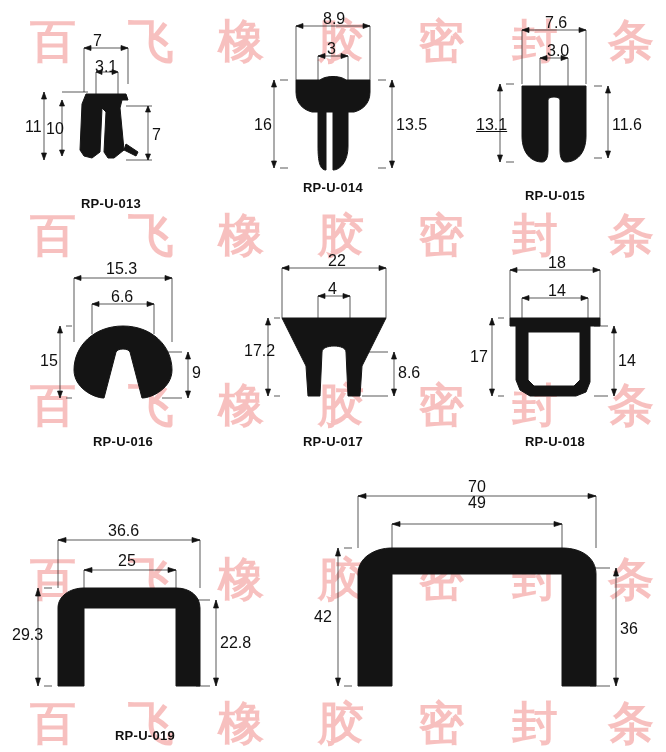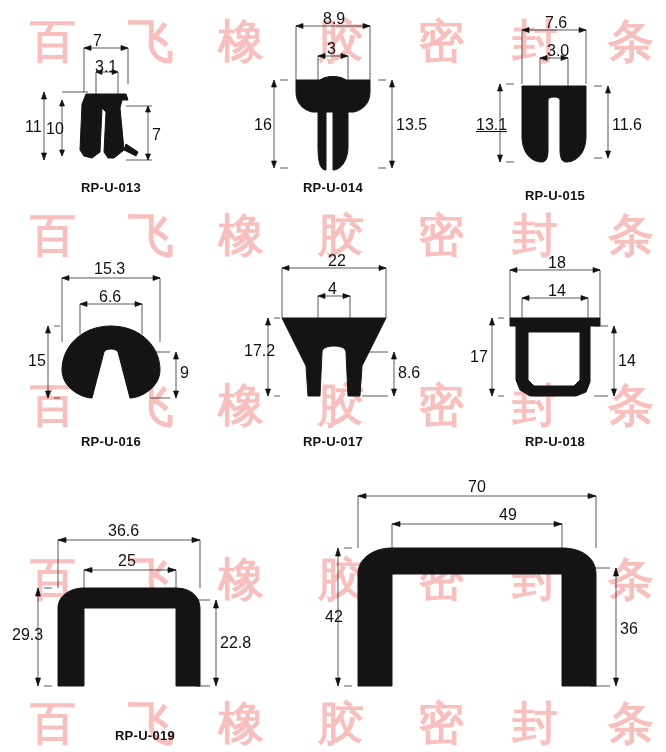--- a/index.html
+++ b/index.html
@@ -146,21 +146,21 @@
         L80,150
         L82,104
         Z"></path>
       <path class="prof" d="M124,150 L136,156 L138,152 L126,144 Z"></path>
     </svg>
     <div class="dim" style="left:93px;top:32px;">7</div>
     <div class="dim" style="left:95px;top:58px;">3.1</div>
     <div class="dim" style="left:25px;top:118px;">11</div>
     <div class="dim" style="left:46px;top:120px;">10</div>
     <div class="dim" style="left:152px;top:126px;">7</div>
-    <div class="caption" style="top:180px;left:0;">RP-U-013</div>
+    <div class="caption" style="top:196px;left:0;">RP-U-013</div>
   </div>
 
   <div class="cell" style="left:222px;top:0px;width:222px;height:200px;">
     <svg width="222" height="178">
       <g class="arr">
         <line x1="74" y1="26" x2="148" y2="26"></line>
         <path d="M74,26 l7,-2.5 l0,5 z" fill="#111"></path>
         <path d="M148,26 l-7,-2.5 l0,5 z" fill="#111"></path>
         <line x1="96" y1="56" x2="126" y2="56"></line>
         <path d="M96,56 l7,-2.5 l0,5 z" fill="#111"></path>
@@ -241,21 +241,21 @@
         C88,162 78,154 78,136
         Z"></path>
     </svg>
     <div class="dim" style="left:101px;top:14px;">7.6</div>
     <div class="dim" style="left:103px;top:42px;">3.0</div>
     <div class="dim" style="left:32px;top:116px;text-decoration:underline;">13.1</div>
     <div class="dim" style="left:168px;top:116px;">11.6</div>
     <div class="caption" style="top:180px;left:0;margin-top:8px;">RP-U-015</div>
   </div>
 
-  <div class="cell" style="left:0px;top:242px;width:222px;height:220px;">
+  <div class="cell" style="left:12px;top:242px;width:222px;height:220px;">
     <svg width="222" height="190">
       <g class="arr">
         <line x1="62" y1="36" x2="160" y2="36"></line>
         <path d="M62,36 l7,-2.5 l0,5 z" fill="#111"></path>
         <path d="M160,36 l-7,-2.5 l0,5 z" fill="#111"></path>
         <line x1="80" y1="62" x2="142" y2="62"></line>
         <path d="M80,62 l7,-2.5 l0,5 z" fill="#111"></path>
         <path d="M142,62 l-7,-2.5 l0,5 z" fill="#111"></path>
         <line x1="48" y1="84" x2="48" y2="156"></line>
         <path d="M48,84 l-2.5,7 l5,0 z" fill="#111"></path>
@@ -473,18 +473,18 @@
         L272,224
         L272,112
         L102,112
         L102,224
         L68,224
         L68,112
         C68,96 84,86 102,86
         Z"></path>
     </svg>
     <div class="dim" style="left:178px;top:16px;">70</div>
-    <div class="dim" style="left:178px;top:44px;margin-left:31px;">49</div>
-    <div class="dim" style="left:35px;top:146px;">42</div>
+    <div class="dim" style="left:178px;top:32px;">49</div>
+    <div class="dim" style="left:24px;top:146px;">42</div>
     <div class="dim" style="left:330px;top:158px;">36</div>
   </div>
 
 </div>
 
 </body></html>

